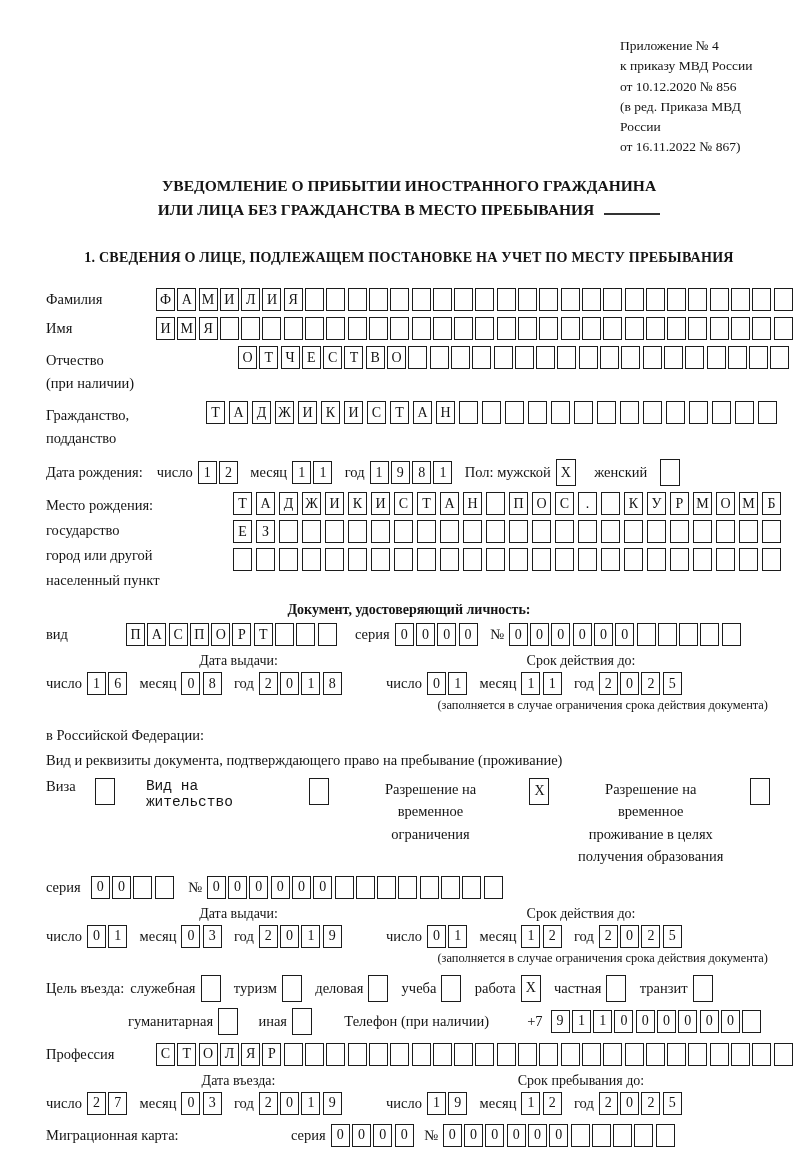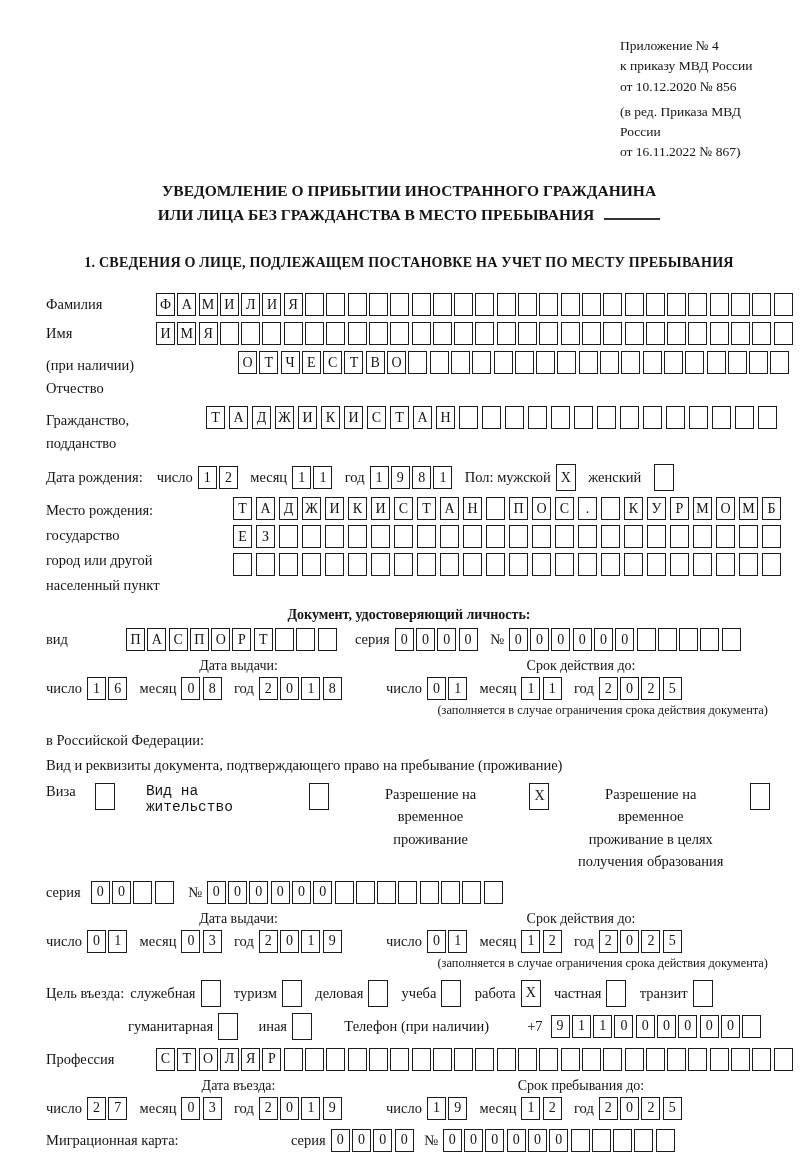--- a/index.html
+++ b/index.html
@@ -5,21 +5,21 @@
   html,body { margin:0; padding:0; }
   body {
     width:800px; height:1163px; overflow:hidden;
     background:#ffffff; color:#141414;
     font-family:"Liberation Serif","DejaVu Serif",serif;
   }
   .page { padding:36px 28px 0 46px; }
 
   
   .hdr { margin-left:574px; font-size:13.5px; line-height:1.5; }
-  .hdr .sub { margin-top:5px; }
+  .hdr .sub { }
   .forma { text-align:right; padding-right:8px; font-weight:bold; font-size:15px; margin-top:24px; letter-spacing:.4px; }
 
   .title { text-align:center; font-weight:bold; font-size:15.5px; line-height:1.6; margin-top:16px; }
   .uline { display:inline-block; width:56px; border-bottom:2.2px solid #333; margin-left:10px; vertical-align:baseline; }
 
   .sec1 { text-align:center; font-weight:bold; font-size:14.1px; margin-top:26px; letter-spacing:.2px; }
 
   
   .boxes { display:inline-flex; flex-wrap:nowrap; }
   .box {
@@ -144,22 +144,22 @@
         <span class="box"></span>
         <span class="box"></span>
         <span class="box"></span>
         <span class="box"></span>
         <span class="box"></span>
       </span>
   </div>
 
   <div class="frow">
     <span class="flabel w162 lines">
+      <div>Отчество</div>
       <div>(при наличии)</div>
-      <div>Отчество</div>
     </span>
     <span class="boxes">
         <span class="box">О</span>
         <span class="box">Т</span>
         <span class="box">Ч</span>
         <span class="box">Е</span>
         <span class="box">С</span>
         <span class="box">Т</span>
         <span class="box">В</span>
         <span class="box">О</span>
@@ -234,21 +234,21 @@
     <span class="boxes grp">
         <span class="box">1</span>
         <span class="box">9</span>
         <span class="box">8</span>
         <span class="box">1</span>
       </span>
     <span class="dl">Пол: мужской</span>
     <span class="boxes tall grp">
         <span class="box">X</span>
       </span>
-    <span class="dl" style="">женский</span>
+    <span class="dl" style="margin-left:6px;">женский</span>
     <span class="boxes tall" style="margin-left:8px;">
         <span class="box"></span>
       </span>
   </div>
 
   <div class="frow">
     <span class="flabel w157" style="line-height:25px; padding-top:1px;">
       <div>Место рождения:</div>
       <div>государство</div>
       <div>город или другой</div>
@@ -427,21 +427,21 @@
     <span>Виза</span>
     <span class="boxes tall ml6 cb">
         <span class="box"></span>
       </span>
     <span class="ml16">Вид на жительство</span>
     <span class="boxes tall ml14 cb">
         <span class="box"></span>
       </span>
     <span class="opt2 ml12">
       <div>Разрешение на временное</div>
-      <div>проживание</div>
+      <div>ограничения</div>
     </span>
     <span class="boxes tall ml12 cb">
         <span class="box">X</span>
       </span>
     <span class="opt2 ml12">
       <div>Разрешение на временное</div>
       <div>проживание в целях</div>
       <div>получения образования</div>
     </span>
     <span class="boxes tall ml12 cb">

